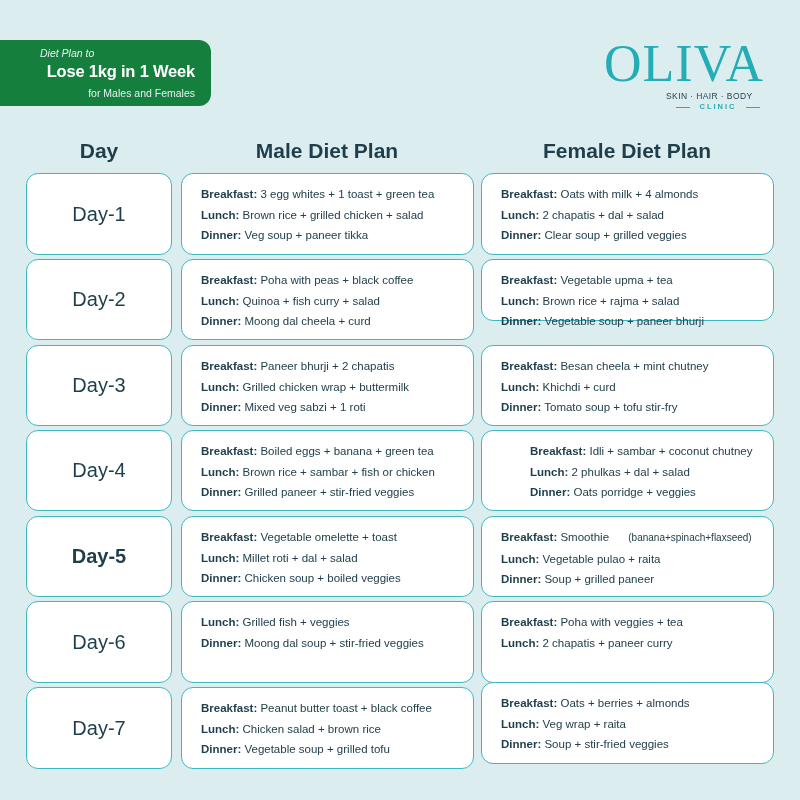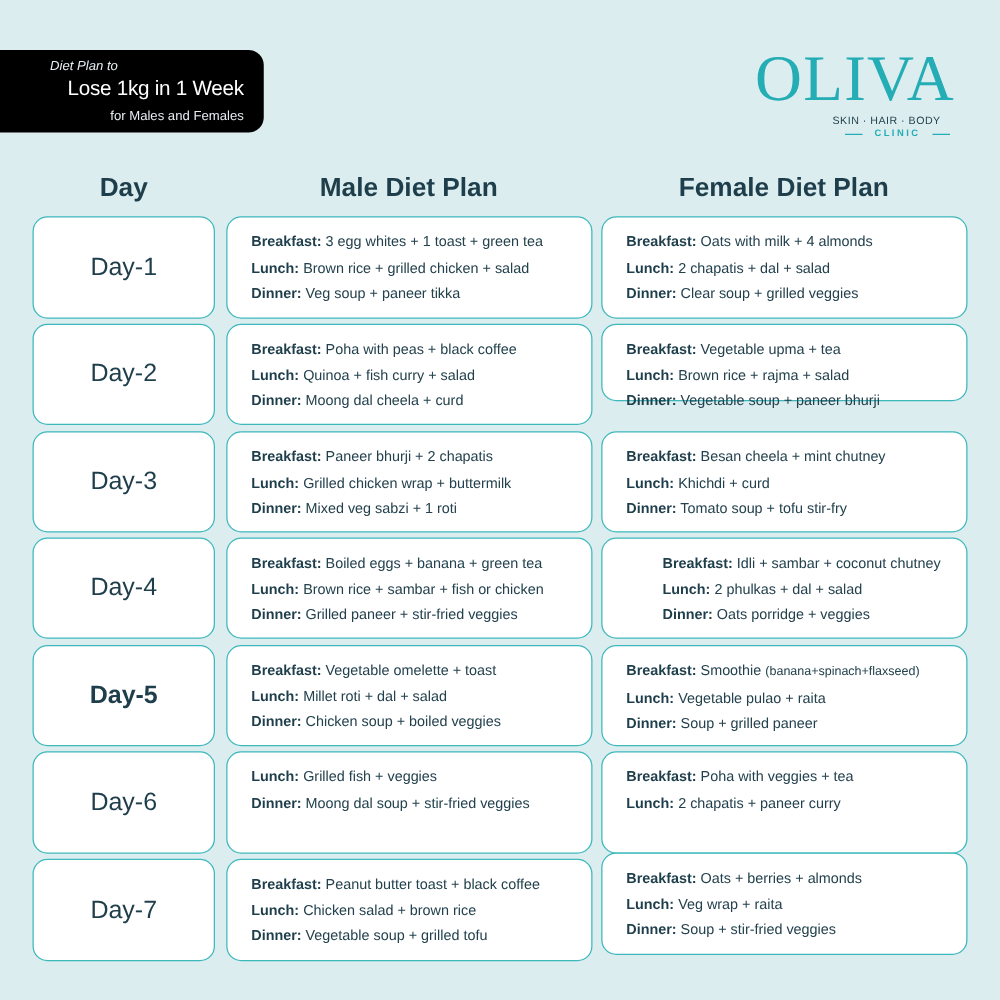--- a/index.html
+++ b/index.html
@@ -1,36 +1,36 @@
 <!DOCTYPE html>
 <html><head>
 <meta charset="utf-8">
 <style>
   html,body{margin:0;padding:0;}
   body{width:800px;height:800px;background:#dcedef;font-family:"Liberation Sans",sans-serif;color:#1e3e4b;position:relative;overflow:hidden;}
-  .title-badge{position:absolute;left:0;top:40px;width:211px;height:66px;background:#000000;border-radius:0 12px 12px 0;color:#fff;box-sizing:border-box;text-align:left;padding-right:1px;}
+  .title-badge{position:absolute;left:0;top:40px;width:211px;height:66px;background:#15803d;border-radius:0 12px 12px 0;color:#fff;box-sizing:border-box;text-align:left;padding-right:1px;}
   .tb-pre{position:absolute;left:40px;top:7px;font-size:10.5px;font-style:italic;color:#e6eef2;}
-  .tb-main{position:absolute;right:16px;top:22px;font-size:16.5px;font-weight:normal;letter-spacing:-0.2px;}
+  .tb-main{position:absolute;right:16px;top:22px;font-size:16.5px;font-weight:bold;letter-spacing:-0.2px;}
   .tb-sub{position:absolute;right:16px;top:47px;font-size:10.5px;color:#e6eef2;}
   .logo{position:absolute;left:604px;top:40px;width:162px;height:66px;color:#24adb4;}
   .logo-word{position:absolute;left:0;top:-6px;font-family:"Liberation Serif",serif;font-size:52px;letter-spacing:1px;line-height:60px;}
   .logo-tag{position:absolute;left:62px;top:51px;font-size:8.5px;color:#1e3e4b;letter-spacing:0.4px;white-space:nowrap;}
   .logo-clinic{position:absolute;left:72px;top:56px;width:84px;font-size:7.5px;font-weight:bold;letter-spacing:2px;text-align:center;top:62px;}
   .logo-clinic:before,.logo-clinic:after{content:"";position:absolute;top:5px;width:14px;height:1px;background:#24adb4;}
   .logo-clinic:before{left:0;} .logo-clinic:after{right:0;}
   .col-head{position:absolute;top:139px;font-size:21px;font-weight:bold;color:#1e3e4b;text-align:center;}
   .h-day{left:26px;width:146px;}
   .h-male{left:181px;width:292px;}
   .h-female{left:481px;width:292px;}
   .box{position:absolute;background:#fff;border:1.5px solid #3db8bd;border-radius:12px;box-sizing:border-box;}
   .day-box{left:26px;width:146px;display:flex;align-items:center;justify-content:center;font-size:20px;color:#1e3e4b;}
   .plan-box{width:293px;padding-left:19px;padding-top:10px;font-size:11.5px;line-height:20.7px;color:#23414d;}
   .male{left:181px;} .female{left:481px;}
   .meal b{font-weight:bold;color:#1e3e4b;}
-  .small{font-size:10px;}
+  .small{font-size:10px;margin-left:16px;}
 </style>
 </head>
 <body>
 
 <div class="title-badge">
   <div class="tb-pre">Diet Plan to</div>
   <div class="tb-main">Lose 1kg in 1 Week</div>
   <div class="tb-sub">for Males and Females</div>
 </div>
 

